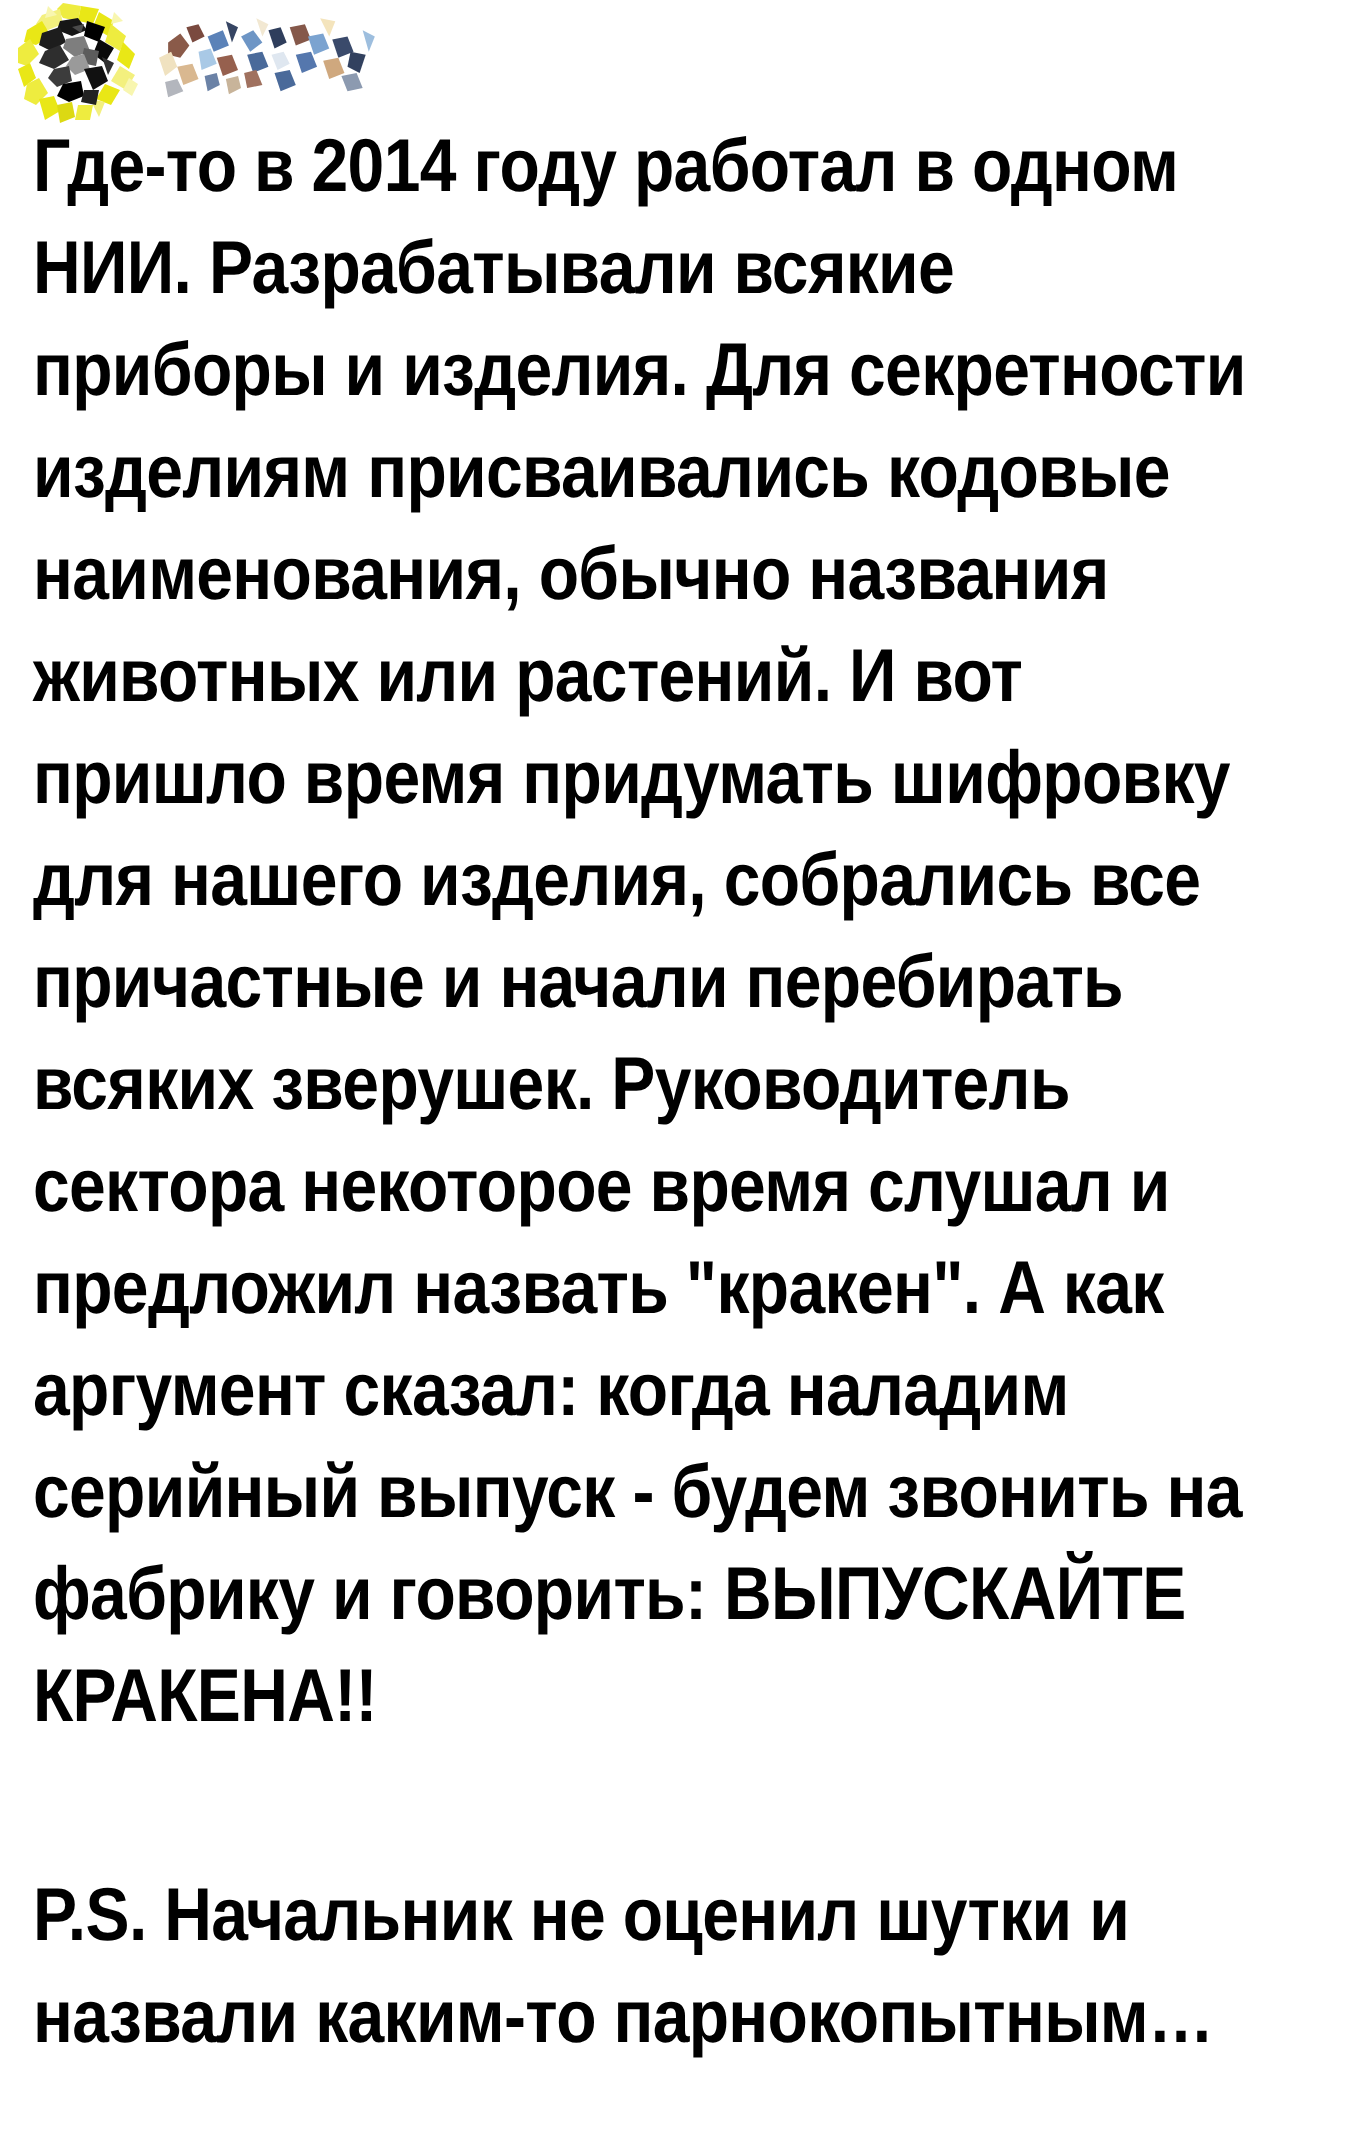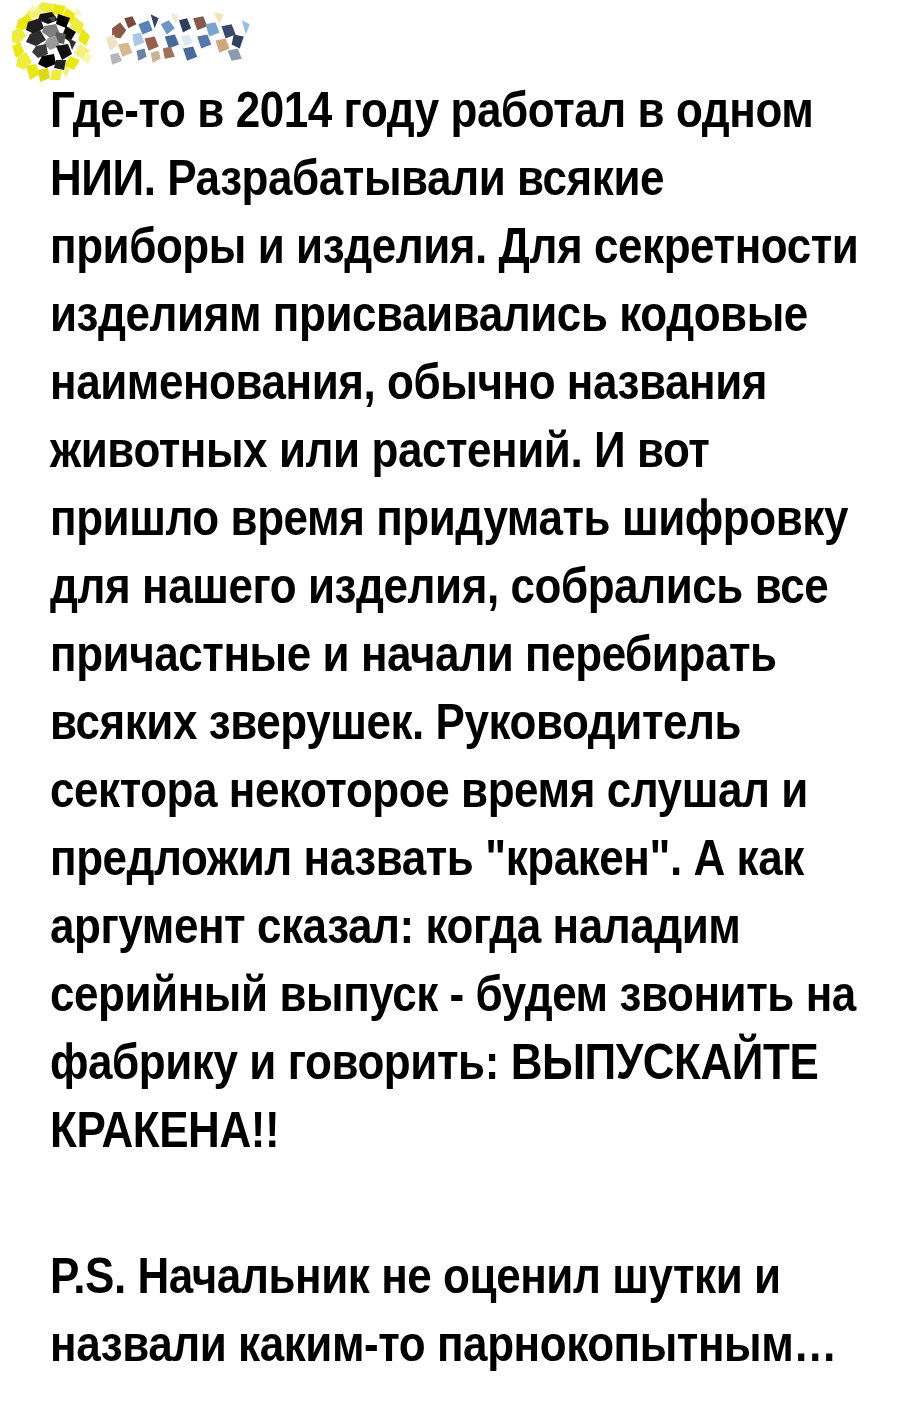--- a/index.html
+++ b/index.html
@@ -28,21 +28,20 @@
   }
   .username-mosaic {
     position: absolute;
     left: 106px;
     top: 12px;
     width: 152px;
     height: 56px;
   }
   .post-content {
     position: relative;
-    padding-left: 28px;
   }
   
   .condense {
     transform: scaleX(0.88);
     transform-origin: 0 0;
     width: 1020px;
   }
   .body-text, .ps-text {
     margin: 0;
     padding-left: 25px;

